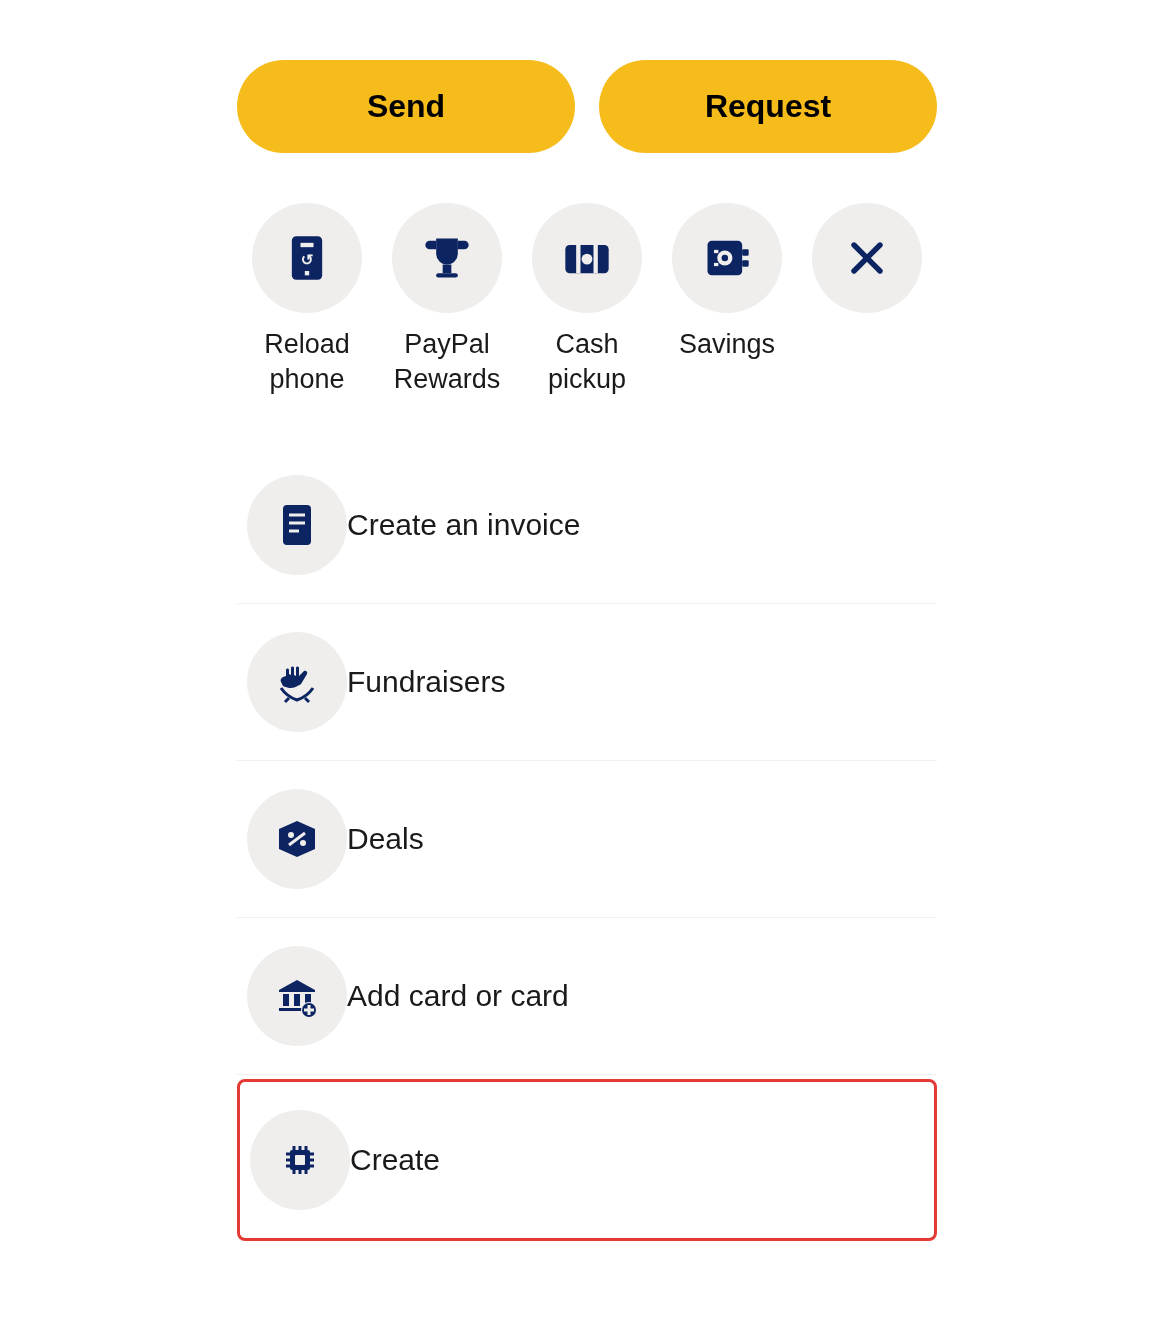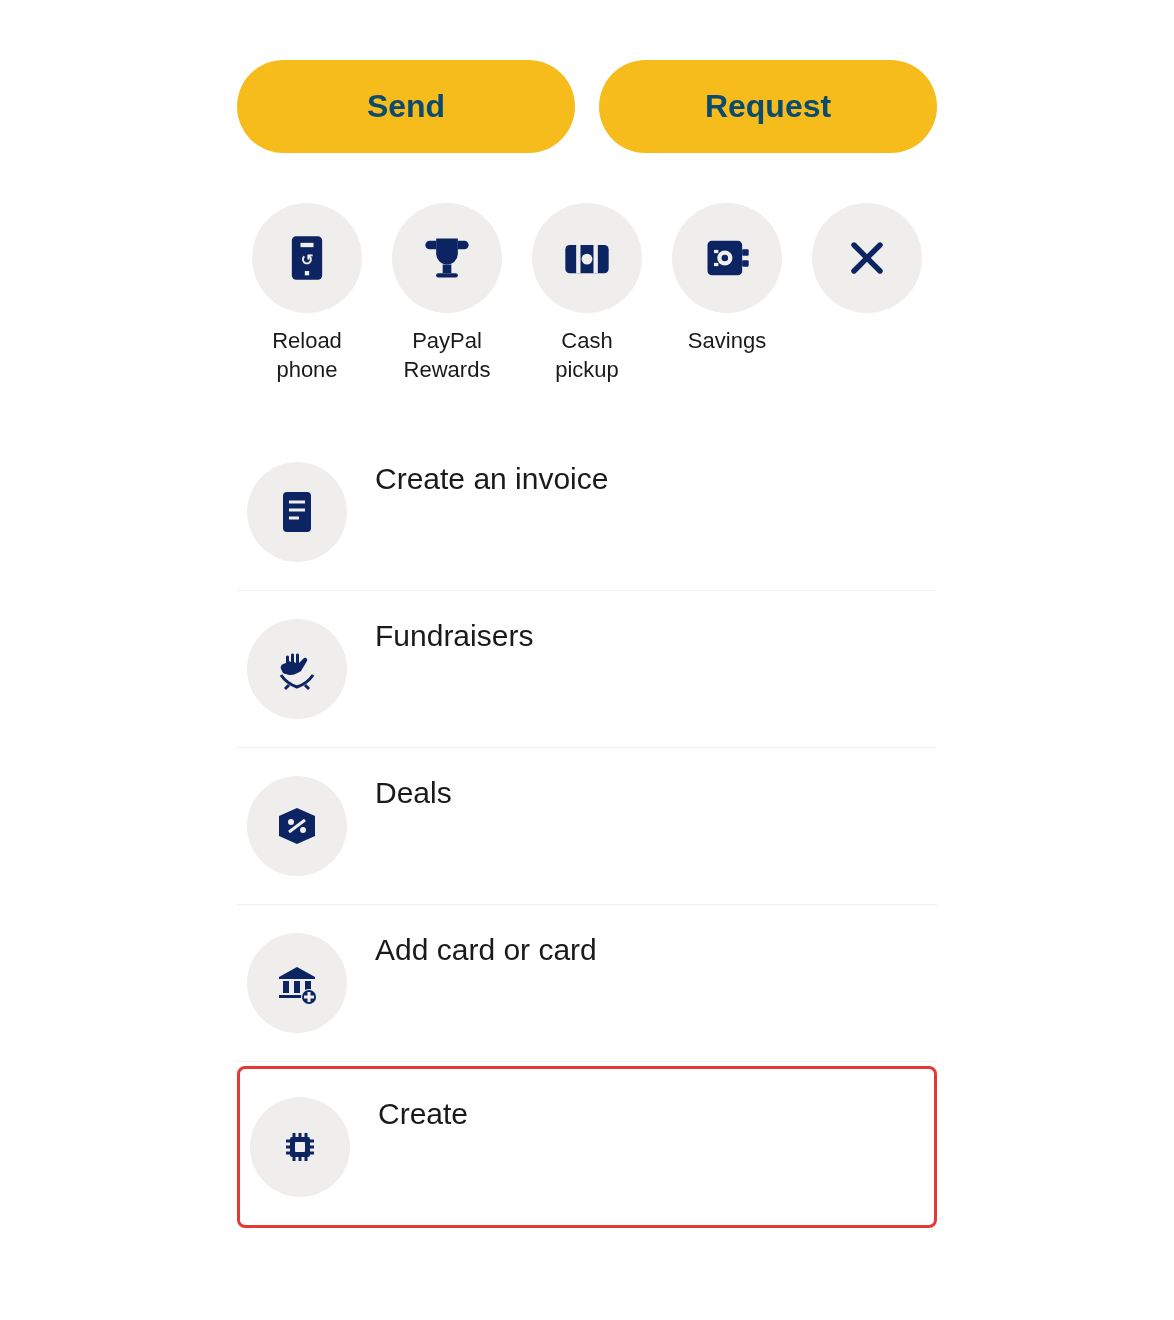--- a/index.html
+++ b/index.html
@@ -31,21 +31,21 @@
     }
 
     .top-btn {
       flex: 1;
       background-color: #F5BC1C;
       border: none;
       border-radius: 50px;
       padding: 28px 20px;
       font-size: 32px;
       font-weight: 700;
-      color: #0c4a6e;
+      color: #000000;
       cursor: pointer;
       text-align: center;
     }
 
     
     .quick-actions {
       display: flex;
       align-items: flex-start;
       gap: 20px;
       margin-bottom: 50px;
@@ -71,37 +71,36 @@
       justify-content: center;
     }
 
     .quick-action-circle svg {
       width: 52px;
       height: 52px;
       fill: #0c2461;
     }
 
     .quick-action-label {
-      font-size: 22px;
+      font-size: 27px;
       color: #1a1a1a;
       text-align: center;
       line-height: 1.3;
     }
 
     
     .list-items {
       display: flex;
       flex-direction: column;
       gap: 0;
     }
 
     .list-item {
       display: flex;
-      align-items: flex-start;
-      gap: 28px;
+      align-items: center;
       padding: 28px 10px;
       cursor: pointer;
       border-bottom: 1px solid #f0f0f0;
     }
 
     .list-item:last-child {
       border-bottom: none;
     }
 
     .list-item-circle {

